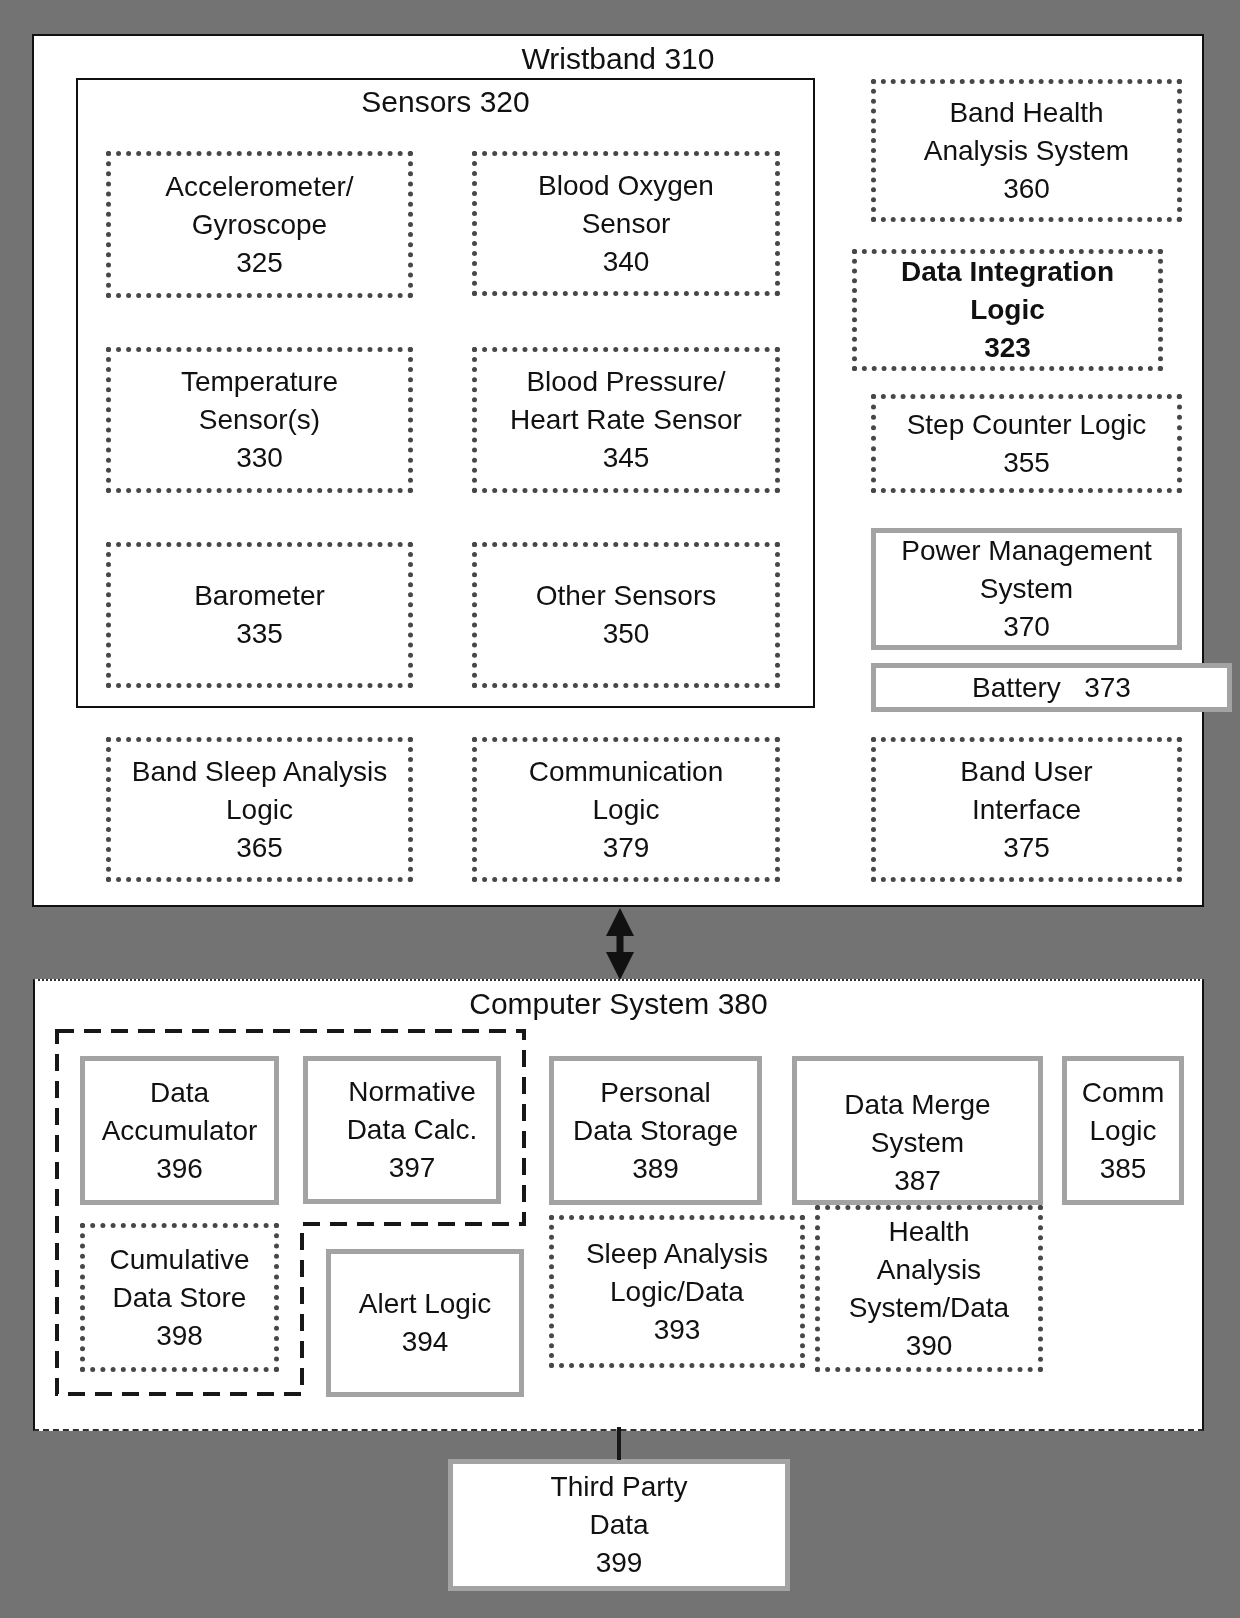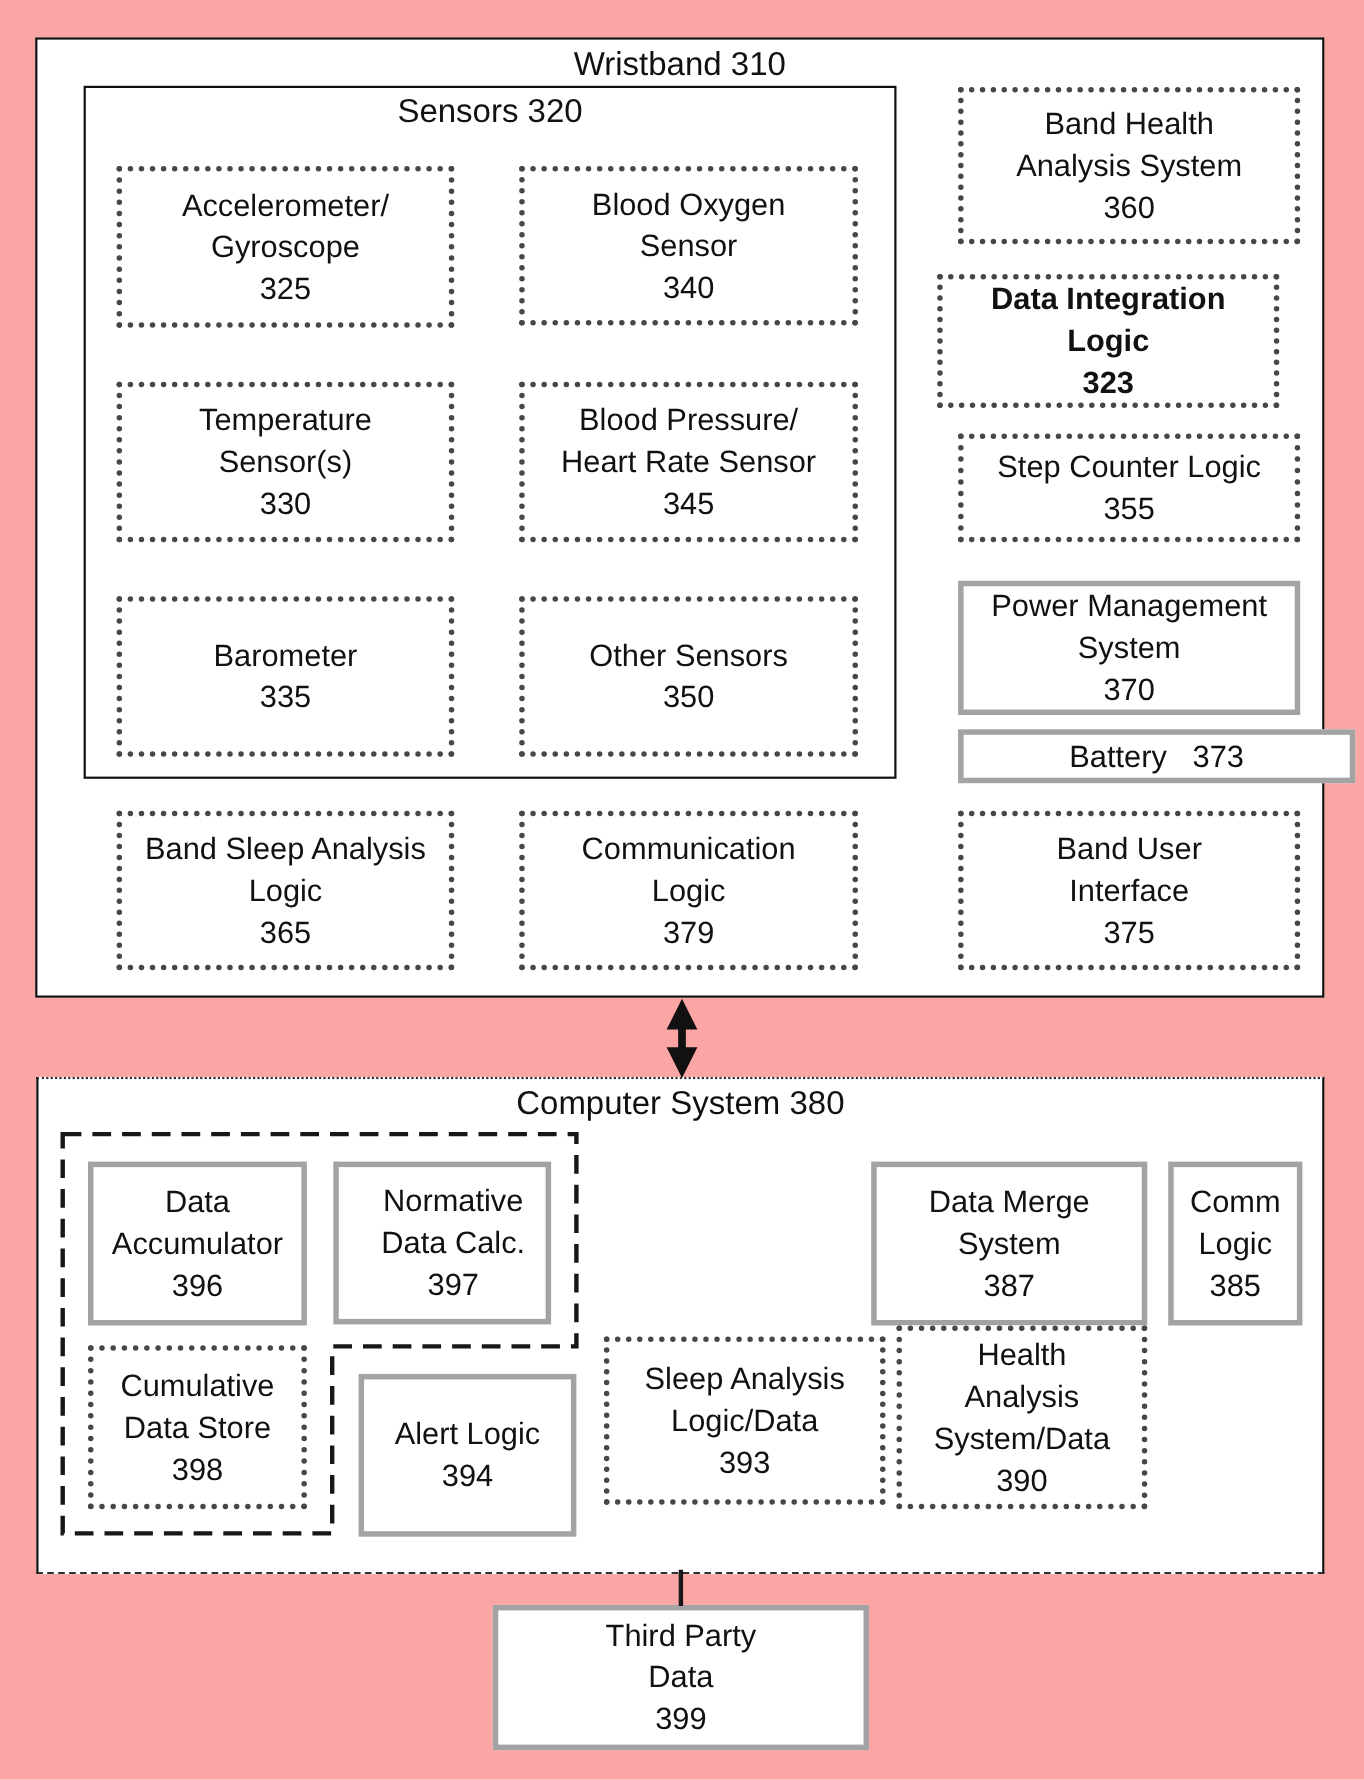--- a/index.html
+++ b/index.html
@@ -1,20 +1,20 @@
 <!DOCTYPE html>
 <html><head>
 <meta charset="utf-8">
 <style>
   html, body { margin: 0; padding: 0; background: #ffffff; }
   .canvas {
     position: relative;
     width: 1240px;
     height: 1618px;
-    background: #fca5a5;
+    background: #737373;
     font-family: "Liberation Sans", sans-serif;
     color: #111111;
   }
   .container {
     position: absolute;
     background: #ffffff;
     border: 2px solid #101010;
     box-sizing: border-box;
   }
   .container-title {
@@ -141,21 +141,26 @@
   <div class="box" style="left:80px; top:1056px; width:199px; height:149px;">
     <span class="lbl">Data
 Accumulator
 396</span>
   </div>
   <div class="box" style="left:303px; top:1056px; width:198px; height:148px;padding-left:20px;">
     <span class="lbl">Normative
 Data Calc.
 397</span>
   </div>
-  <div class="box" style="left:792px; top:1056px; width:251px; height:149px;">
+  <div class="box" style="left:549px; top:1056px; width:213px; height:149px;">
+    <span class="lbl">Personal
+Data Storage
+389</span>
+  </div>
+  <div class="box" style="left:792px; top:1056px; width:251px; height:149px;align-items:flex-end;">
     <span class="lbl">Data Merge
 System
 387</span>
   </div>
   <div class="box" style="left:1062px; top:1056px; width:122px; height:149px;">
     <span class="lbl">Comm
 Logic
 385</span>
   </div>
 

